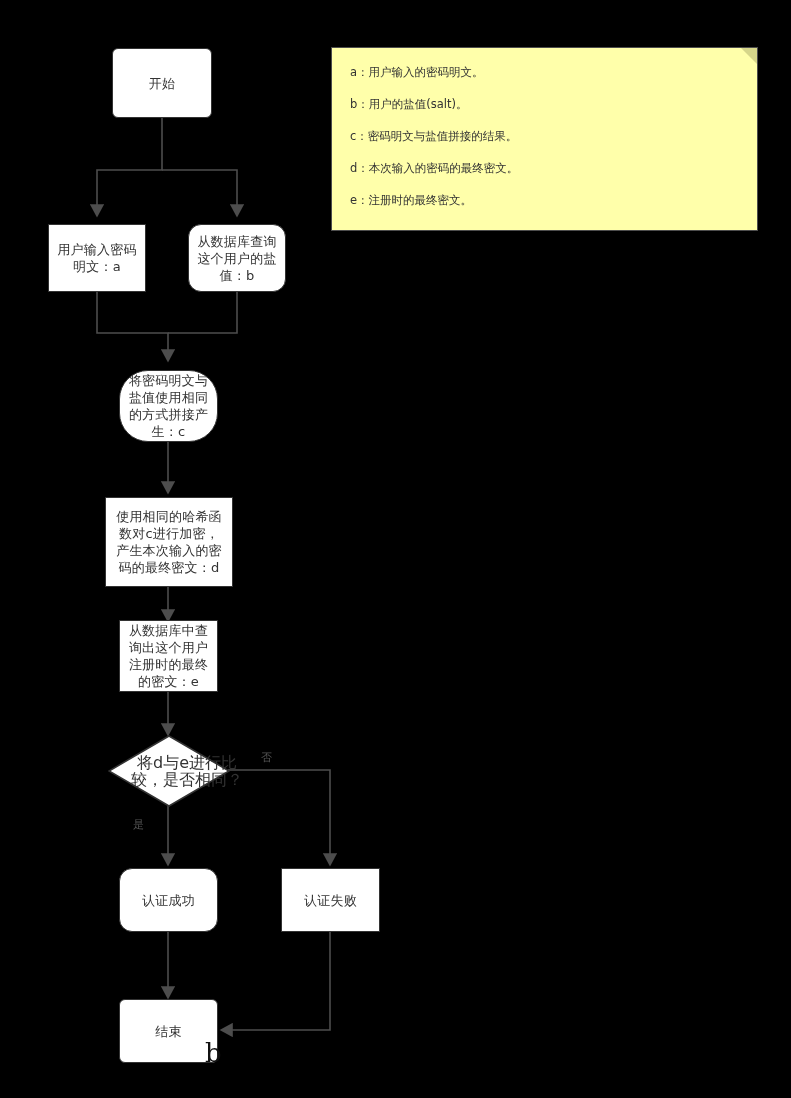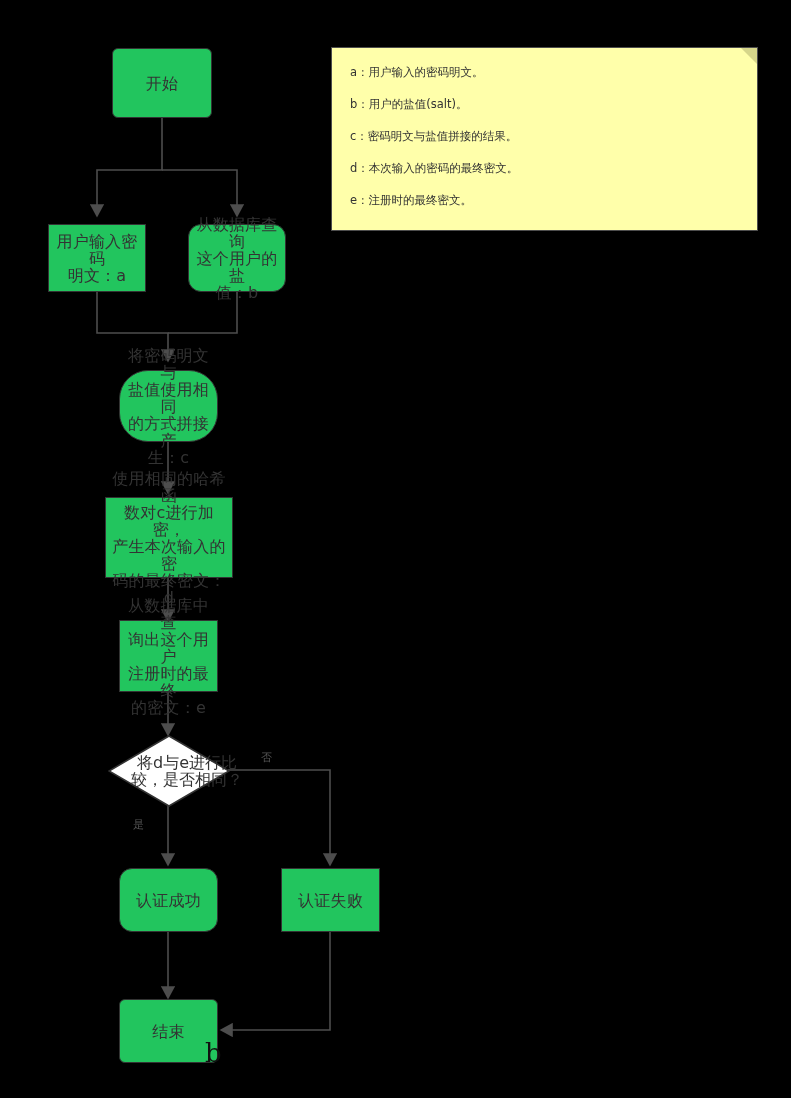--- a/index.html
+++ b/index.html
@@ -17,29 +17,29 @@
   }
   svg.layer {
     position: absolute;
     left: 0;
     top: 0;
     width: 791px;
     height: 1098px;
   }
   .node {
     position: absolute;
-    background: #22c55e;
+    background: #ffffff;
     border: 1.6px solid #333333;
     box-sizing: border-box;
     display: flex;
     align-items: center;
     justify-content: center;
     text-align: center;
     color: #333333;
-    font-size: 16px;
+    font-size: 13px;
     line-height: 17px;
     letter-spacing: 0.2px;
     white-space: pre-line;
     padding: 2px 5px;
   }
   .node.rounded {
     border-radius: 6px;
   }
   .diamond-wrap {
     position: absolute;
@@ -137,21 +137,21 @@
 
   <div class="node" style="left:188px; top:224px; width:98px; height:68px;border-radius:13px;">从数据库查询
 这个用户的盐
 值：b</div>
 
   <div class="node" style="left:119px; top:370px; width:99px; height:72px;border-radius:29px;">将密码明文与
 盐值使用相同
 的方式拼接产
 生：c</div>
 
-  <div class="node" style="left:105px; top:497px; width:128px; height:81px;">使用相同的哈希函
+  <div class="node" style="left:105px; top:497px; width:128px; height:90px;">使用相同的哈希函
 数对c进行加密，
 产生本次输入的密
 码的最终密文：d</div>
 
   <div class="node" style="left:119px; top:620px; width:99px; height:72px;">从数据库中查
 询出这个用户
 注册时的最终
 的密文：e</div>
 
   <div class="diamond-wrap" style="left:108px; top:735px; width:122px; height:72px;">

